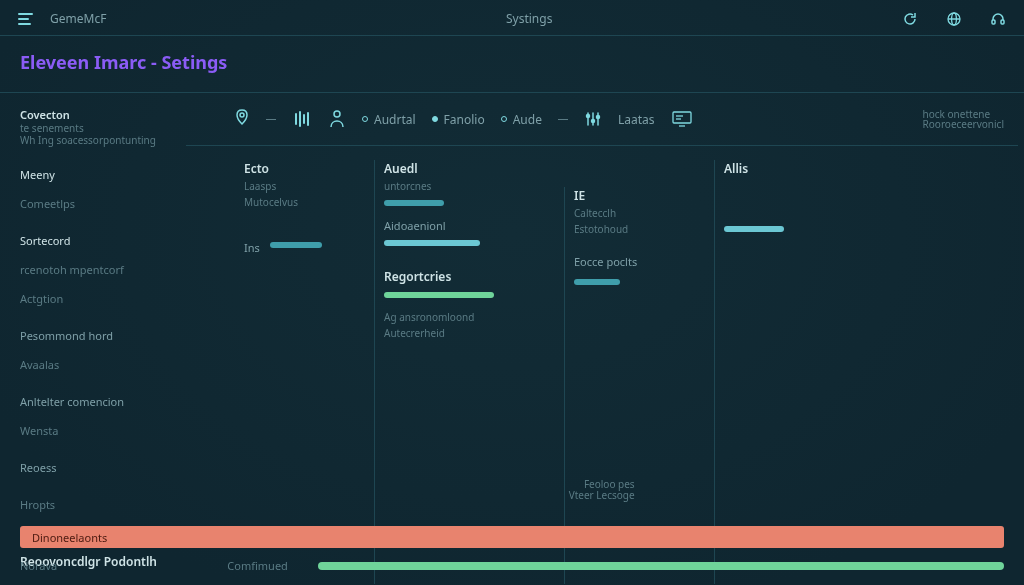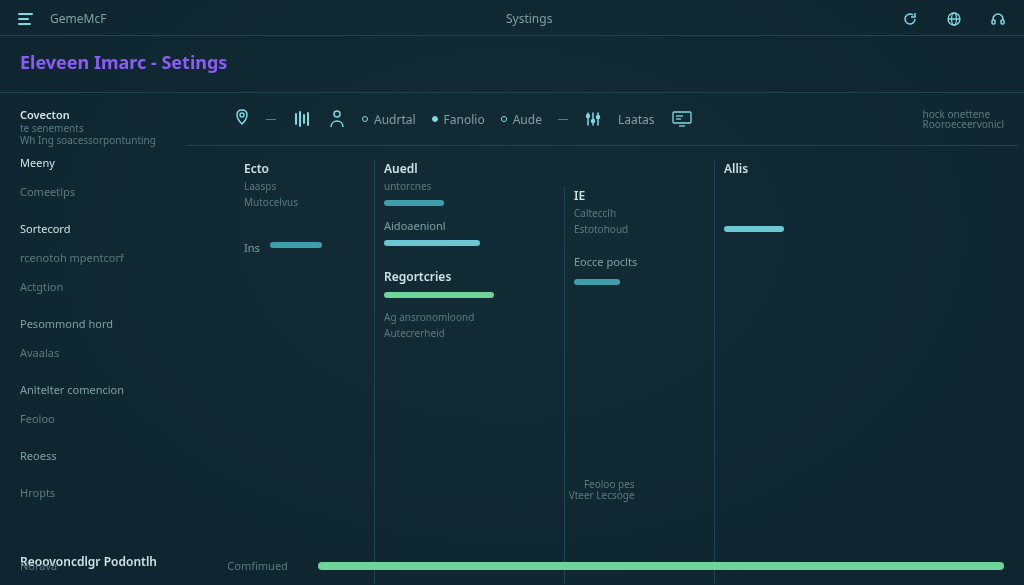--- a/index.html
+++ b/index.html
@@ -49,21 +49,21 @@
     display:flex;
     height:calc(100% - 42px - 52px);
   }
   
   .sidebar{
     width:186px;flex:0 0 186px;
     padding:14px 14px 14px 20px;
     display:flex;flex-direction:column;gap:2px;
     font-size:11px;
   }
-  .sb-group{}
+  .sb-group{margin-bottom:12px;}
   .sb-head{color:var(--text);font-weight:600;font-size:11px;margin-bottom:1px;}
   .sb-sub{color:var(--text-faint);font-size:10px;margin-bottom:1px;line-height:1.1;}
   .sb-item{color:var(--text-faint);font-size:11px;margin:6px 0;cursor:pointer;}
   .sb-item.light{color:var(--text-dim);}
   .sb-item.strong{color:var(--text);font-weight:400;}
   .sb-footer{margin-top:auto;}
   .sb-footer .bigitem{color:var(--text);font-weight:600;font-size:12px;margin-top:6px;}
   
   .content{
     flex:1;
@@ -188,21 +188,21 @@
     <div class="sb-item">Comeetlps</div>
     <div style="height:6px"></div>
     <div class="sb-item strong">Sortecord</div>
     <div class="sb-item">rcenotoh mpentcorf</div>
     <div class="sb-item">Actgtion</div>
     <div style="height:6px"></div>
     <div class="sb-item light">Pesommond hord</div>
     <div class="sb-item">Avaalas</div>
     <div style="height:6px"></div>
     <div class="sb-item light">Anltelter comencion</div>
-    <div class="sb-item">Feoloo</div>
+    <div class="sb-item">Wensta</div>
     <div style="height:6px"></div>
     <div class="sb-item light">Reoess</div>
     <div style="height:6px"></div>
     <div class="sb-item">Hropts</div>
 
     <div class="sb-footer">
       <div class="bigitem">Reoovoncdlgr Podontlh</div>
     </div>
   </div>
 
@@ -331,19 +331,22 @@
       <div class="gridfoot">
         <div>Feoloo pes</div>
         <div>Vteer Lecsoge</div>
       </div>
     </div>
 
   </div>
 </div>
 
 <div class="bottom">
+  <div class="bigbar coral">
+    <span>Dinoneelaonts</span>
+  </div>
   <div class="bigrow">
     <span>Norava</span>
     <span style="width:110px"></span>
     <span>Comfimued</span>
     <div class="greenbar"></div>
   </div>
 </div>
 
 </body></html>

